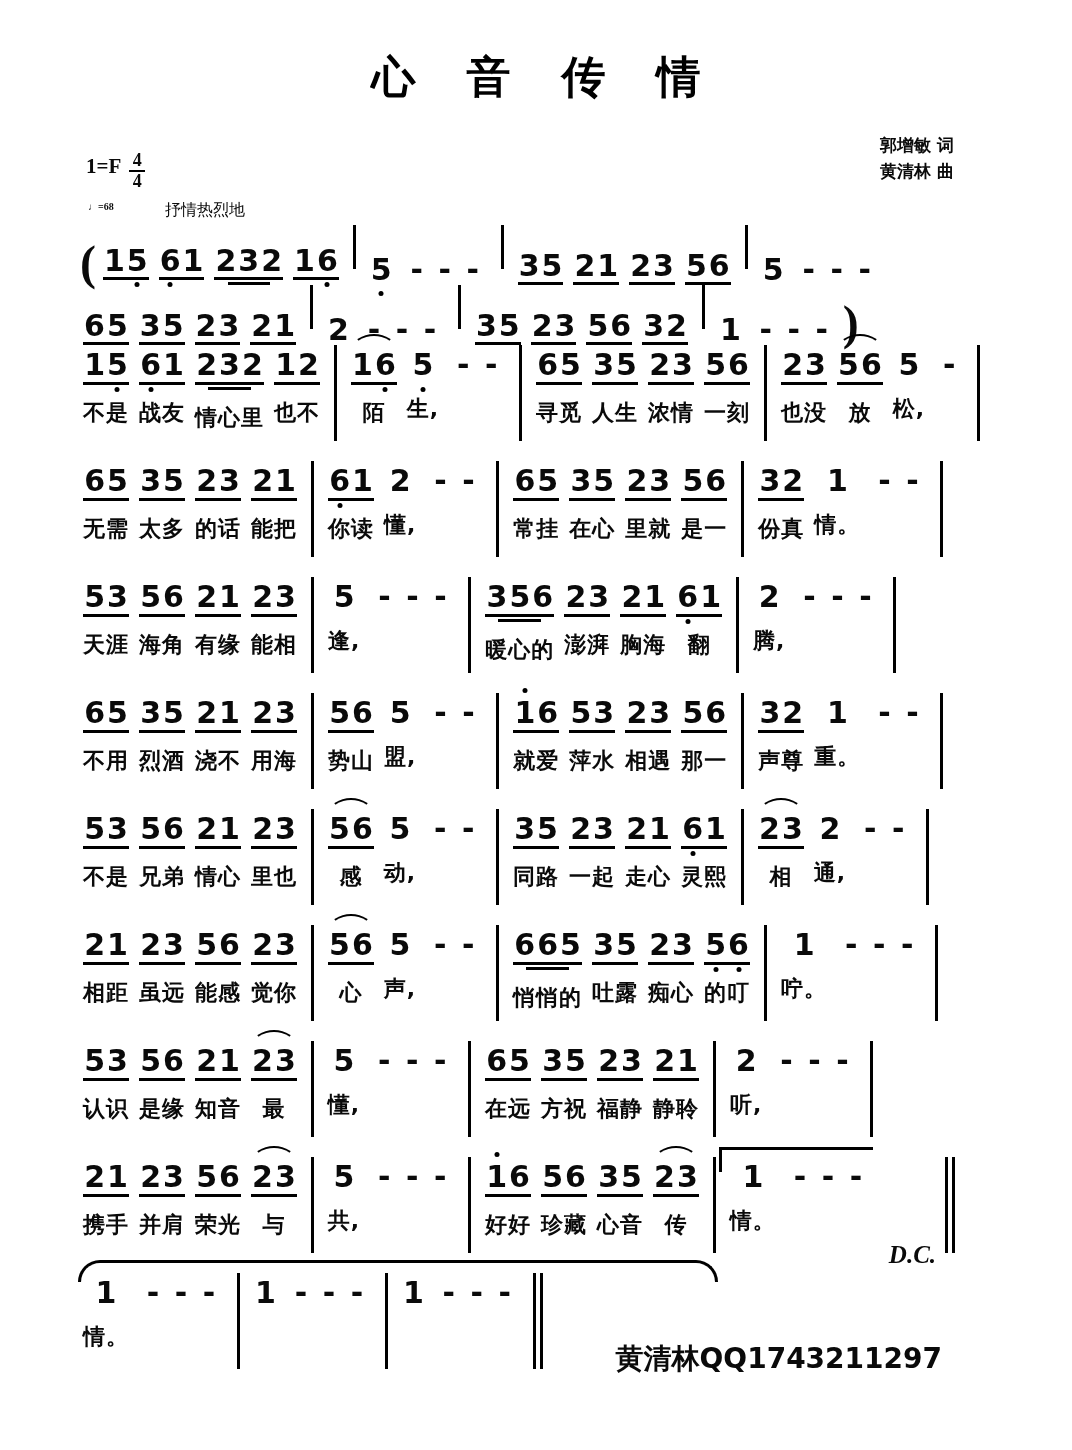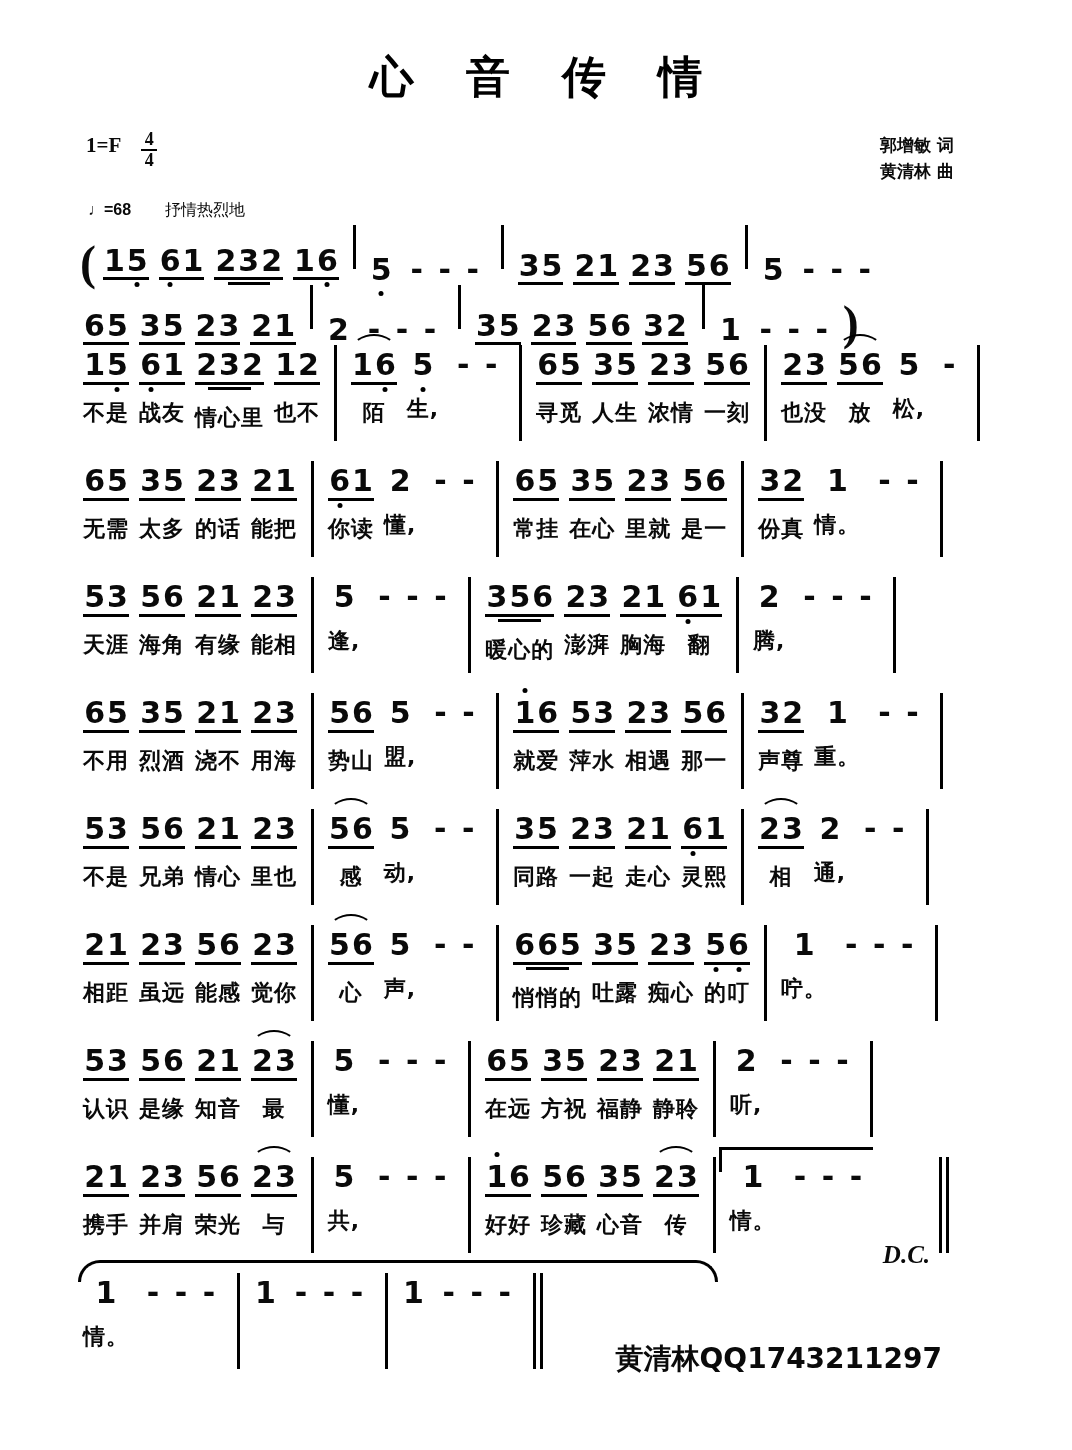--- a/index.html
+++ b/index.html
@@ -19,44 +19,44 @@
   .sheet {
     position: relative;
     width: 1072px;
     height: 1450px;
     padding: 0;
   }
 
   
   .title {
     text-align: center;
-    font-family: Liberation Sans, sans-serif;
+    font-family: Liberation Serif, serif;
     font-weight: bold;
     font-size: 44px;
     letter-spacing: 20px;
     padding-top: 48px;
     padding-left: 20px;
     color: #000;
   }
 
   .header-row {
     position: relative;
     height: 66px;
     margin-top: 26px;
   }
   .keysig {
     position: absolute;
     left: 86px;
-    top: 0;
+    top: 21px;
     font-family: "Liberation Serif", serif;
     font-weight: bold;
     font-size: 21px;
     display: flex;
     align-items: flex-start;
-    gap: 20px;
+    gap: 8px;
   }
   .timesig {
     display: inline-flex;
     flex-direction: column;
     align-items: center;
     line-height: 0.95;
     font-size: 18px;
     font-weight: bold;
     position: relative;
     top: -2px;
@@ -83,23 +83,23 @@
 
   .tempo-row {
     position: relative;
     height: 24px;
     margin-top: 2px;
   }
   .tempo {
     position: absolute;
     left: 88px;
     top: 0;
-    font-family: Liberation Sans, sans-serif;
+    font-family: Liberation Serif, serif;
     font-weight: bold;
-    font-size: 16px;
+    font-size: 10px;
     white-space: nowrap;
   }
   .expression {
     position: absolute;
     left: 165px;
     top: -1px;
     font-family: "DejaVu Sans", "Liberation Sans", sans-serif;
     font-weight: normal;
     font-size: 16px;
     white-space: nowrap;
@@ -236,21 +236,21 @@
     top: -14px;
     left: -6px;
     right: 2px;
   }
 
   .dc-mark {
     font-family: "Liberation Serif", serif;
     font-weight: bold;
     font-style: italic;
     font-size: 25px;
-    margin-left: 8px;
+    margin-left: 14px;
     align-self: flex-end;
     position: relative;
     top: -4px;
   }
 
   
   .phrase-bracket {
     position: absolute;
     left: 78px;
     top: 1260px;

